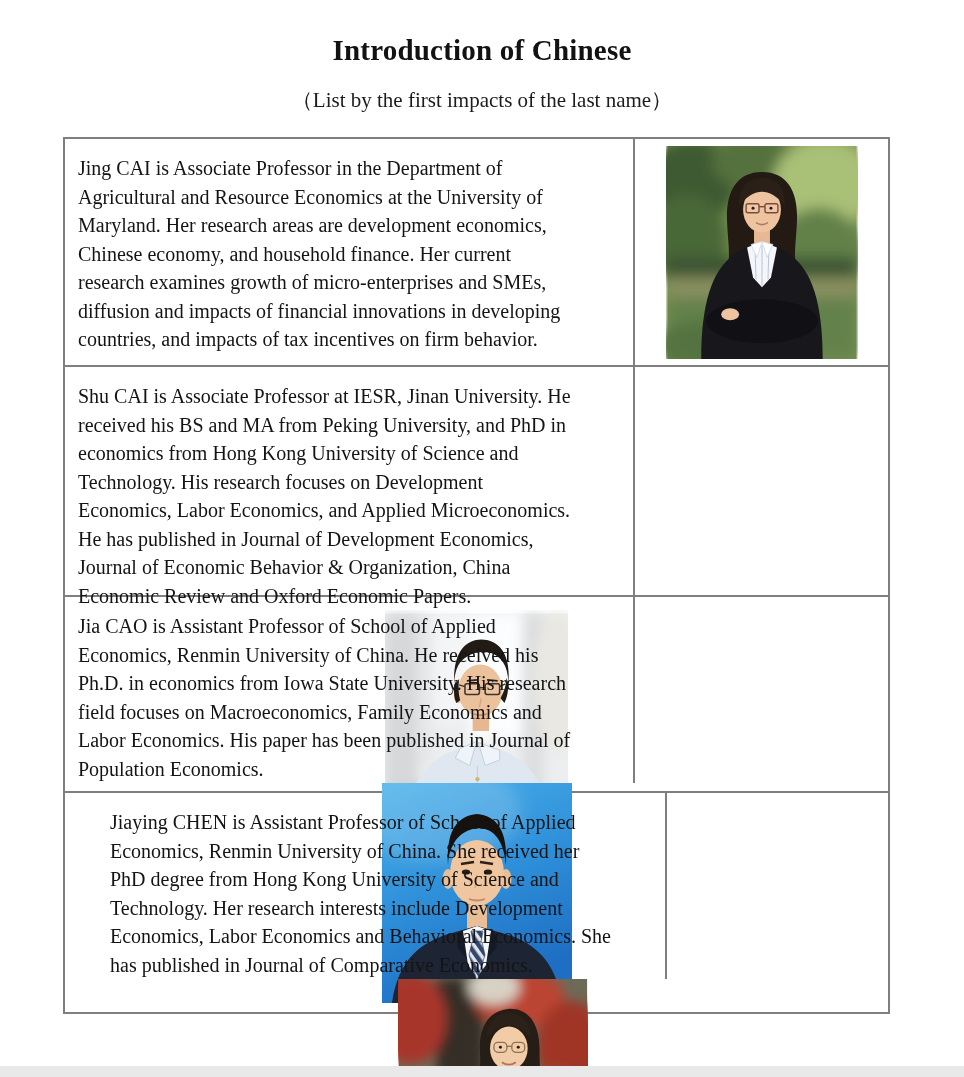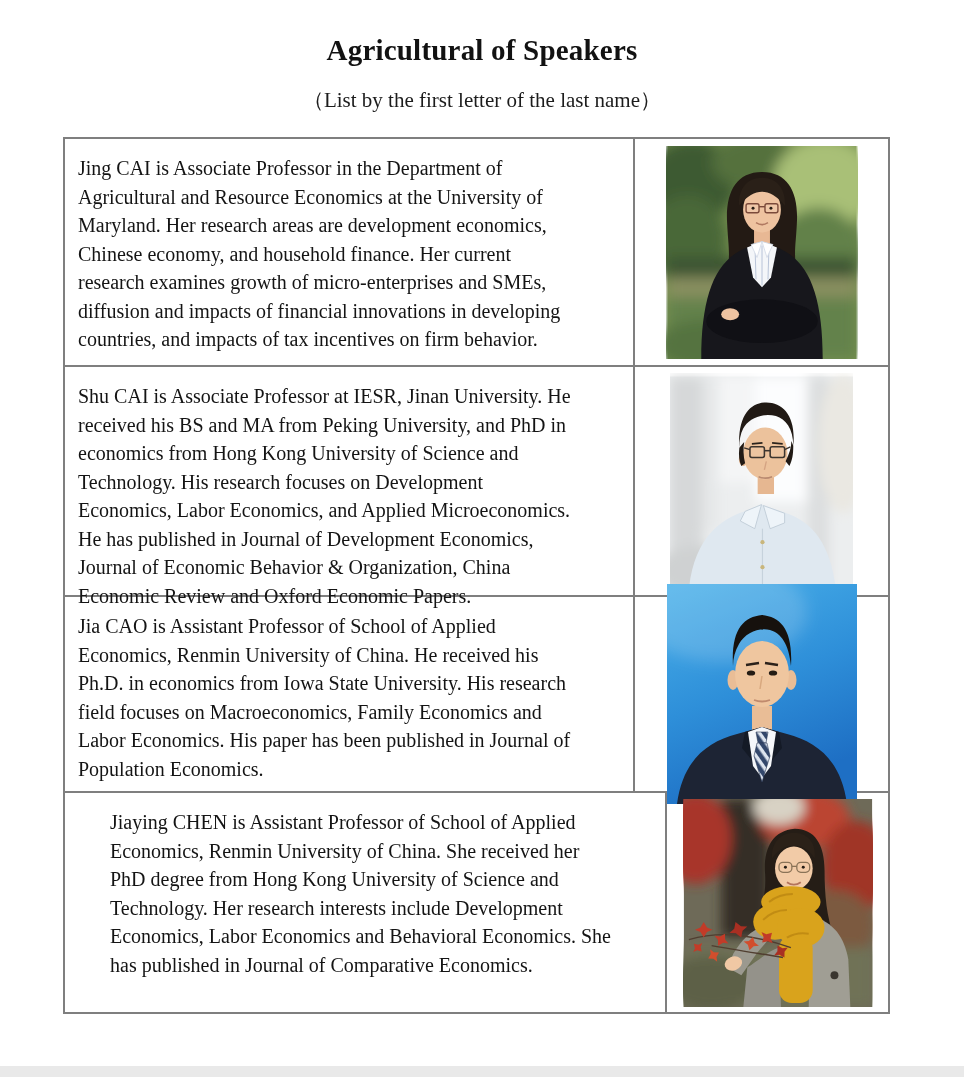--- a/index.html
+++ b/index.html
@@ -24,21 +24,21 @@
     color: #1c1c1c;
   }
   .speaker-table {
     position: absolute;
     left: 63px; top: 137px;
     width: 827px;
     border: 2px solid #7f7f7f;
     background: #ffffff;
   }
   .row { display: flex; }
-  .row + .row { border-top: 2px solid #7f7f7f; }
+  .row + .row { border-top: 2px solid #7f7f7f; flex-direction: column; }
   .row:nth-child(1) { height: 226px; }
   .row:nth-child(2) { height: 230px; }
   .row:nth-child(3) { height: 196px; }
   .row:nth-child(4) { height: 221px; padding-left: 32px; }
   .cell-text {
     width: 570px;
     border-right: 2px solid #7f7f7f;
     padding: 7px 6px 0 13px;
   }
   .bio {
@@ -59,22 +59,22 @@
     position: absolute;
     left: 0; bottom: 0;
     width: 100%; height: 11px;
     background: #e9e9e9;
   }
 </style>
 </head>
 <body>
 
 <header class="doc-header">
-  <h1 class="doc-title">Agricultural of Speakers</h1>
-  <p class="doc-subtitle">（List by the first letter of the last name）</p>
+  <h1 class="doc-title">Introduction of Chinese</h1>
+  <p class="doc-subtitle">（List by the first impacts of the last name）</p>
 </header>
 
 <div class="speaker-table">
 
   <div class="row">
     <div class="cell-text">
       <p class="bio">Jing CAI is Associate Professor in the Department of
 Agricultural and Resource Economics at the University of
 Maryland. Her research areas are development economics,
 Chinese economy, and household finance. Her current

